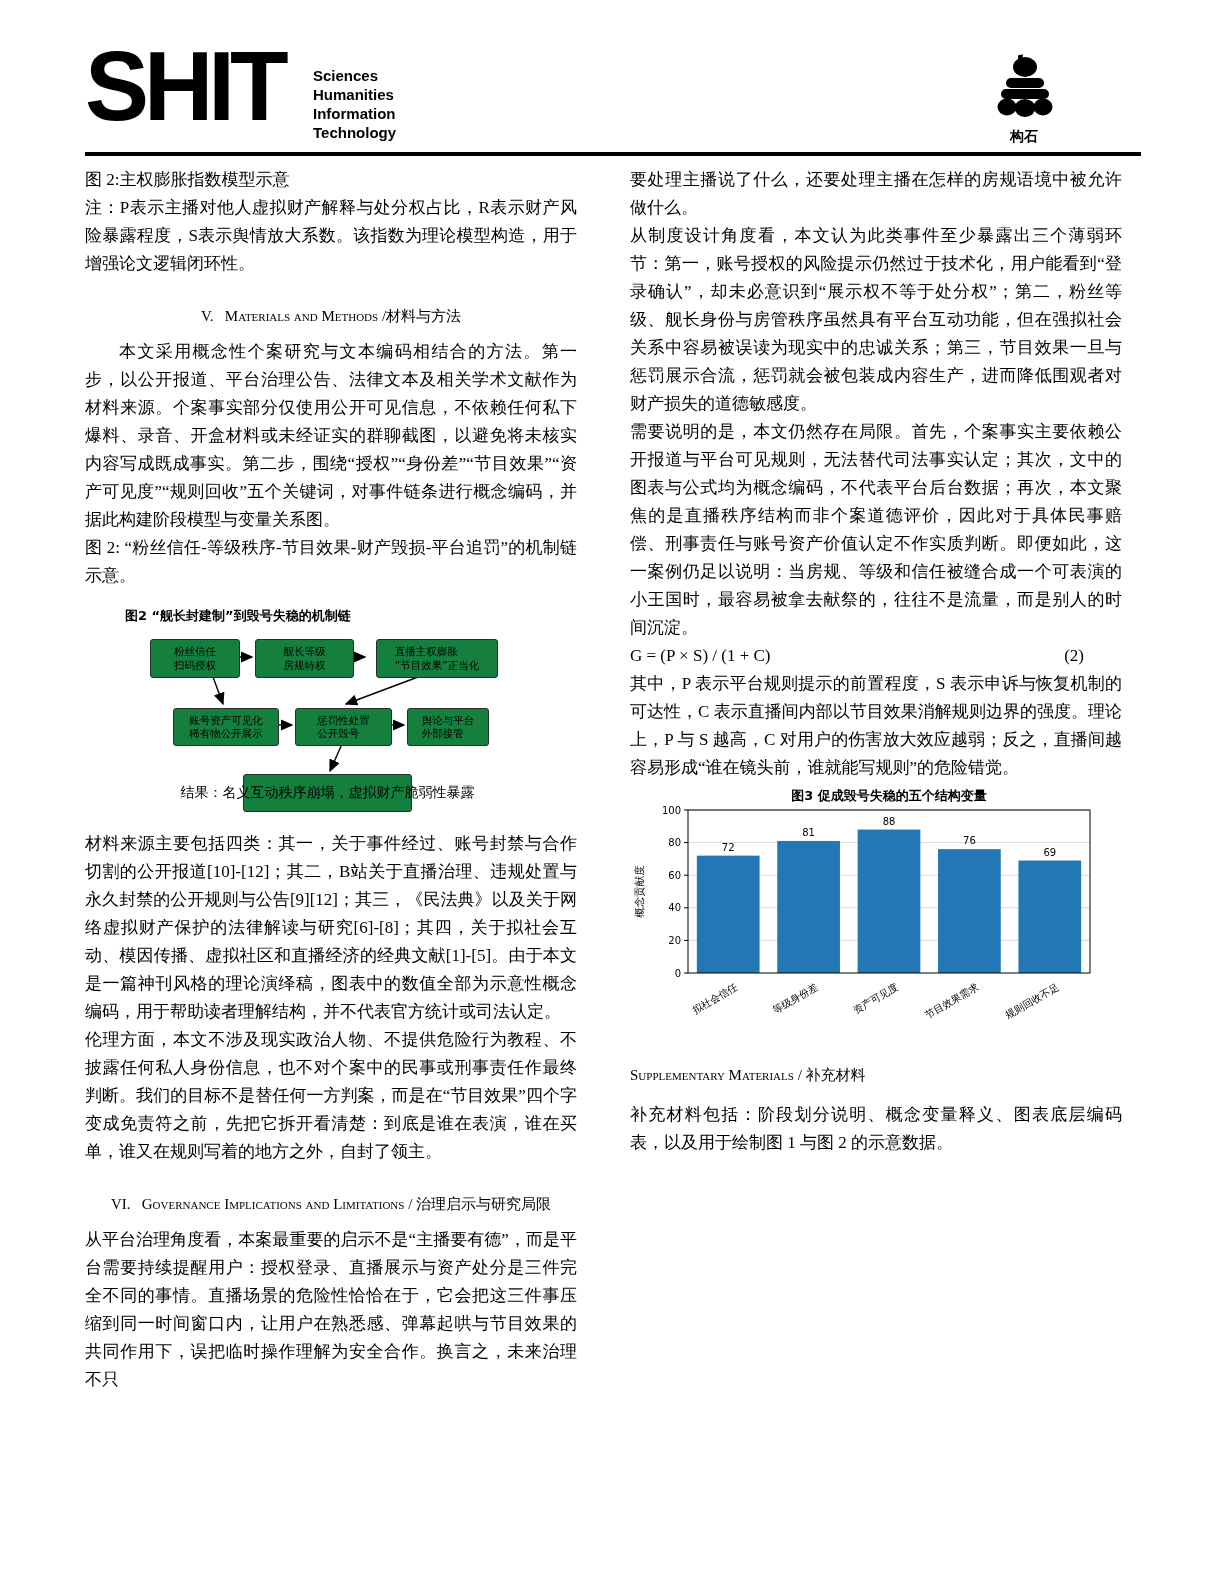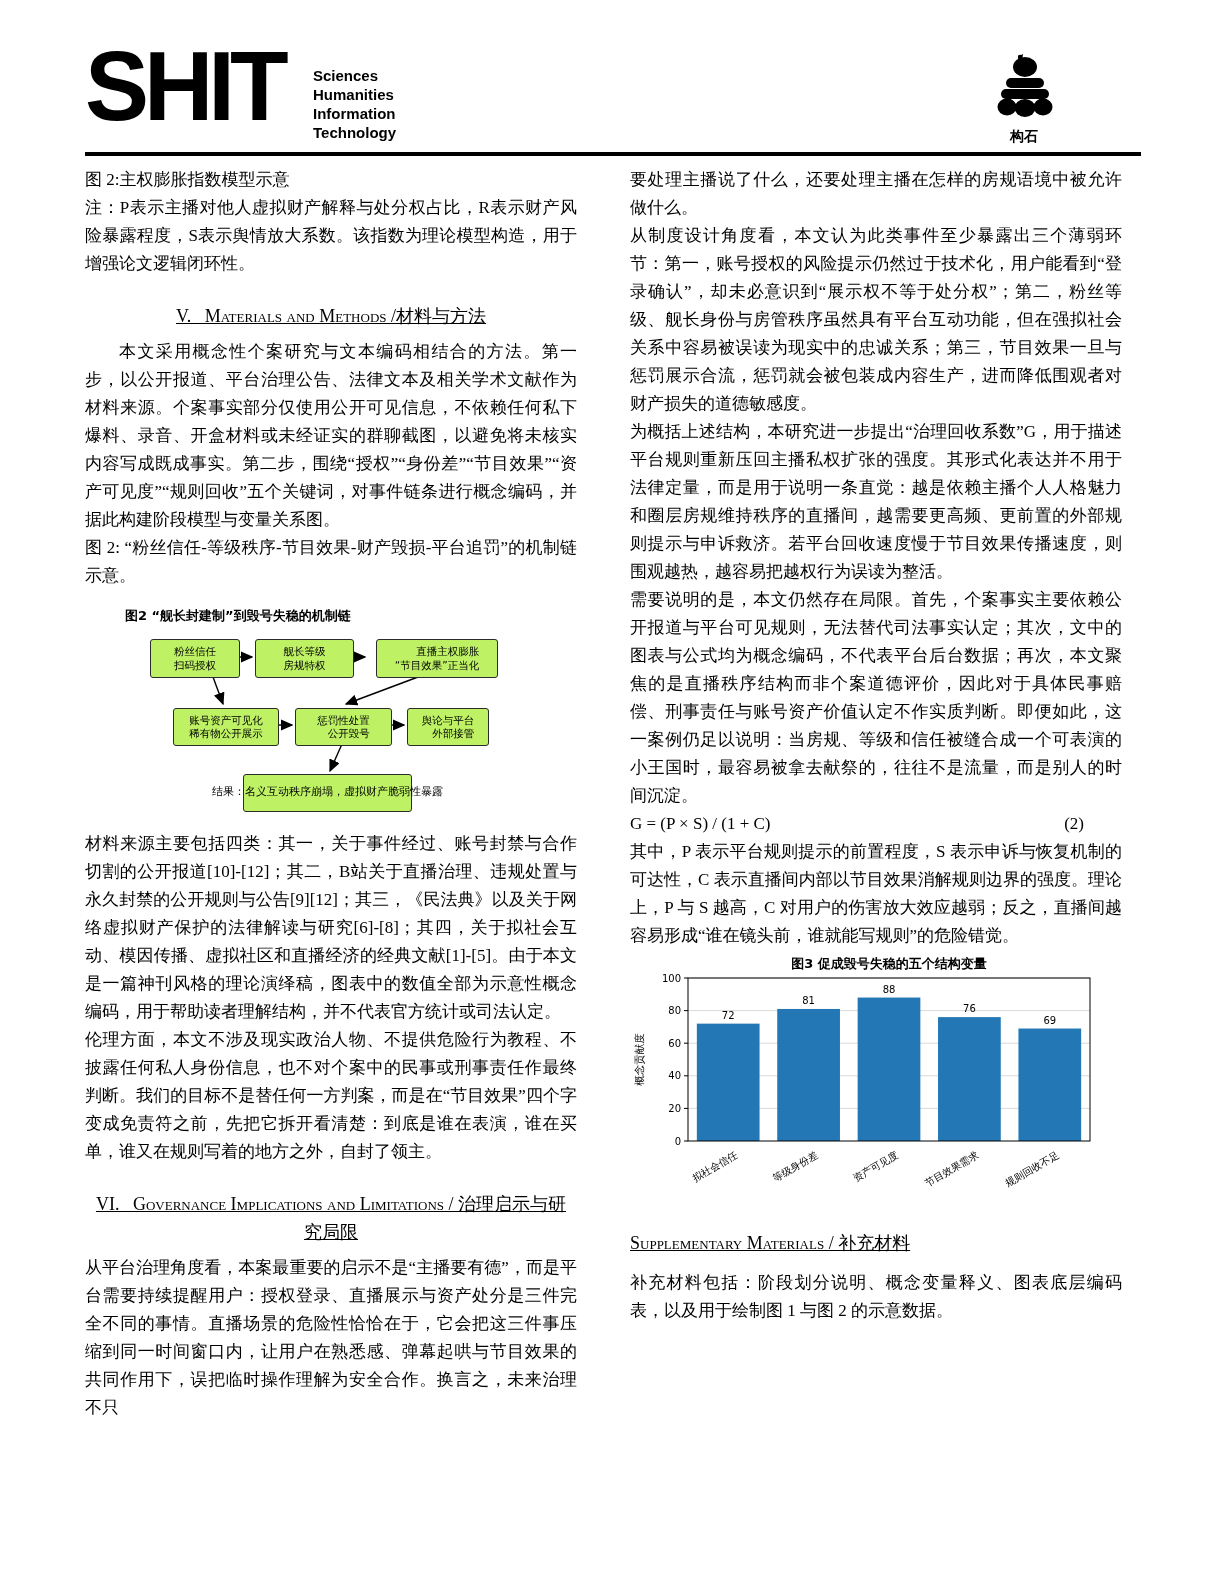--- a/index.html
+++ b/index.html
@@ -13,34 +13,34 @@
            font-weight:bold;font-size:15px;line-height:19px;}
   .cairn{position:absolute;right:80px;top:0;width:74px;text-align:center;}
   .cairn-label{font-family:"Liberation Sans","DejaVu Sans",sans-serif;font-weight:bold;font-size:14px;margin-top:-2px;}
   .rule{position:absolute;left:85px;top:152px;width:1056px;height:4px;background:#000;}
   
   .col{position:absolute;top:166px;width:492px;font-size:17px;line-height:28px;text-align:justify;}
   .col-left{left:85px;}
   .col-right{left:630px;}
   .col p{margin:0;}
   .indent{text-indent:2em;}
-  .sec{font-size:18px;font-weight:normal;font-variant:small-caps;text-align:center;
-       margin:24px 6px 8px;line-height:28px;white-space:pre-wrap;text-decoration:underline;}
+  .sec{font-size:15px;font-weight:normal;font-variant:small-caps;text-align:center;
+       margin:24px 6px 8px;line-height:28px;white-space:pre-wrap;}
   .sec.supp{text-align:left;margin:30px 0 12px;}
   .formula{display:flex;justify-content:space-between;}
   .formula .eqno{margin-right:38px;}
   
   .flow{position:relative;width:440px;height:222px;margin:8px 0 10px 40px;
         font-family:"DejaVu Sans","Liberation Sans",sans-serif;}
   .flow-title{position:absolute;left:0;top:4px;width:100%;text-align:left;
               font-size:13px;font-weight:bold;}
-  .fbox{position:absolute;border:1.4px solid #2b2b2b;border-radius:3px;background:#bef264;
-        display:flex;align-items:center;justify-content:center;text-align:right;
+  .fbox{position:absolute;border:1.4px solid #2b2b2b;border-radius:3px;background:#15803d;
+        display:flex;align-items:center;justify-content:center;text-align:left;
         font-size:10.5px;line-height:13.5px;white-space:pre-line;}
-  .fbox.resultbox{white-space:nowrap;font-size:11px;font-family:Liberation Mono, monospace;}
+  .fbox.resultbox{white-space:nowrap;font-size:14px;}
   .flow-arrows{position:absolute;left:0;top:0;width:440px;height:222px;}
   
   .chart{width:480px;height:245px;margin:4px 0 2px 0;}
   
 </style>
 </head>
 <body>
 
 <div class="page">
 
@@ -110,21 +110,20 @@
     <p>材料来源主要包括四类：其一，关于事件经过、账号封禁与合作切割的公开报道[10]-[12]；其二，B站关于直播治理、违规处置与永久封禁的公开规则与公告[9][12]；其三，《民法典》以及关于网络虚拟财产保护的法律解读与研究[6]-[8]；其四，关于拟社会互动、模因传播、虚拟社区和直播经济的经典文献[1]-[5]。由于本文是一篇神刊风格的理论演绎稿，图表中的数值全部为示意性概念编码，用于帮助读者理解结构，并不代表官方统计或司法认定。</p>
     <p>伦理方面，本文不涉及现实政治人物、不提供危险行为教程、不披露任何私人身份信息，也不对个案中的民事或刑事责任作最终判断。我们的目标不是替任何一方判案，而是在“节目效果”四个字变成免责符之前，先把它拆开看清楚：到底是谁在表演，谁在买单，谁又在规则写着的地方之外，自封了领主。</p>
 
     <h2 class="sec">VI.   Governance Implications and Limitations / 治理启示与研究局限</h2>
     <p>从平台治理角度看，本案最重要的启示不是“主播要有德”，而是平台需要持续提醒用户：授权登录、直播展示与资产处分是三件完全不同的事情。直播场景的危险性恰恰在于，它会把这三件事压缩到同一时间窗口内，让用户在熟悉感、弹幕起哄与节目效果的共同作用下，误把临时操作理解为安全合作。换言之，未来治理不只</p>
   </section>
 
   <section class="col col-right">
     <p>要处理主播说了什么，还要处理主播在怎样的房规语境中被允许做什么。</p>
     <p>从制度设计角度看，本文认为此类事件至少暴露出三个薄弱环节：第一，账号授权的风险提示仍然过于技术化，用户能看到“登录确认”，却未必意识到“展示权不等于处分权”；第二，粉丝等级、舰长身份与房管秩序虽然具有平台互动功能，但在强拟社会关系中容易被误读为现实中的忠诚关系；第三，节目效果一旦与惩罚展示合流，惩罚就会被包装成内容生产，进而降低围观者对财产损失的道德敏感度。</p>
-    <p>为概括上述结构，本研究进一步提出“治理回收系数”G，用于描述平台规则重新压回主播私权扩张的强度。其形式化表达并不用于法律定量，而是用于说明一条直觉：越是依赖主播个人人格魅力和圈层房规维持秩序的直播间，越需要更高频、更前置的外部规则提示与申诉救济。若平台回收速度慢于节目效果传播速度，则围观越热，越容易把越权行为误读为整活。</p>
     <p>需要说明的是，本文仍然存在局限。首先，个案事实主要依赖公开报道与平台可见规则，无法替代司法事实认定；其次，文中的图表与公式均为概念编码，不代表平台后台数据；再次，本文聚焦的是直播秩序结构而非个案道德评价，因此对于具体民事赔偿、刑事责任与账号资产价值认定不作实质判断。即便如此，这一案例仍足以说明：当房规、等级和信任被缝合成一个可表演的小王国时，最容易被拿去献祭的，往往不是流量，而是别人的时间沉淀。</p>
     <div class="formula">
       <span>G = (P × S) / (1 + C)</span>
       <span class="eqno">(2)</span>
     </div>
     <p>其中，P 表示平台规则提示的前置程度，S 表示申诉与恢复机制的可达性，C 表示直播间内部以节目效果消解规则边界的强度。理论上，P 与 S 越高，C 对用户的伤害放大效应越弱；反之，直播间越容易形成“谁在镜头前，谁就能写规则”的危险错觉。</p>
 
     <div id="chart" class="chart"><svg width="480" height="245" viewBox="0 0 480 245">
           <text x="259" y="14" text-anchor="middle" font-size="13" font-weight="bold" font-family="&quot;DejaVu Sans&quot;,&quot;Liberation Sans&quot;,sans-serif" fill="#000">图3 促成毁号失稳的五个结构变量</text>
           <line x1="54" y1="187" x2="58" y2="187" stroke="#000" stroke-width="1"></line>

